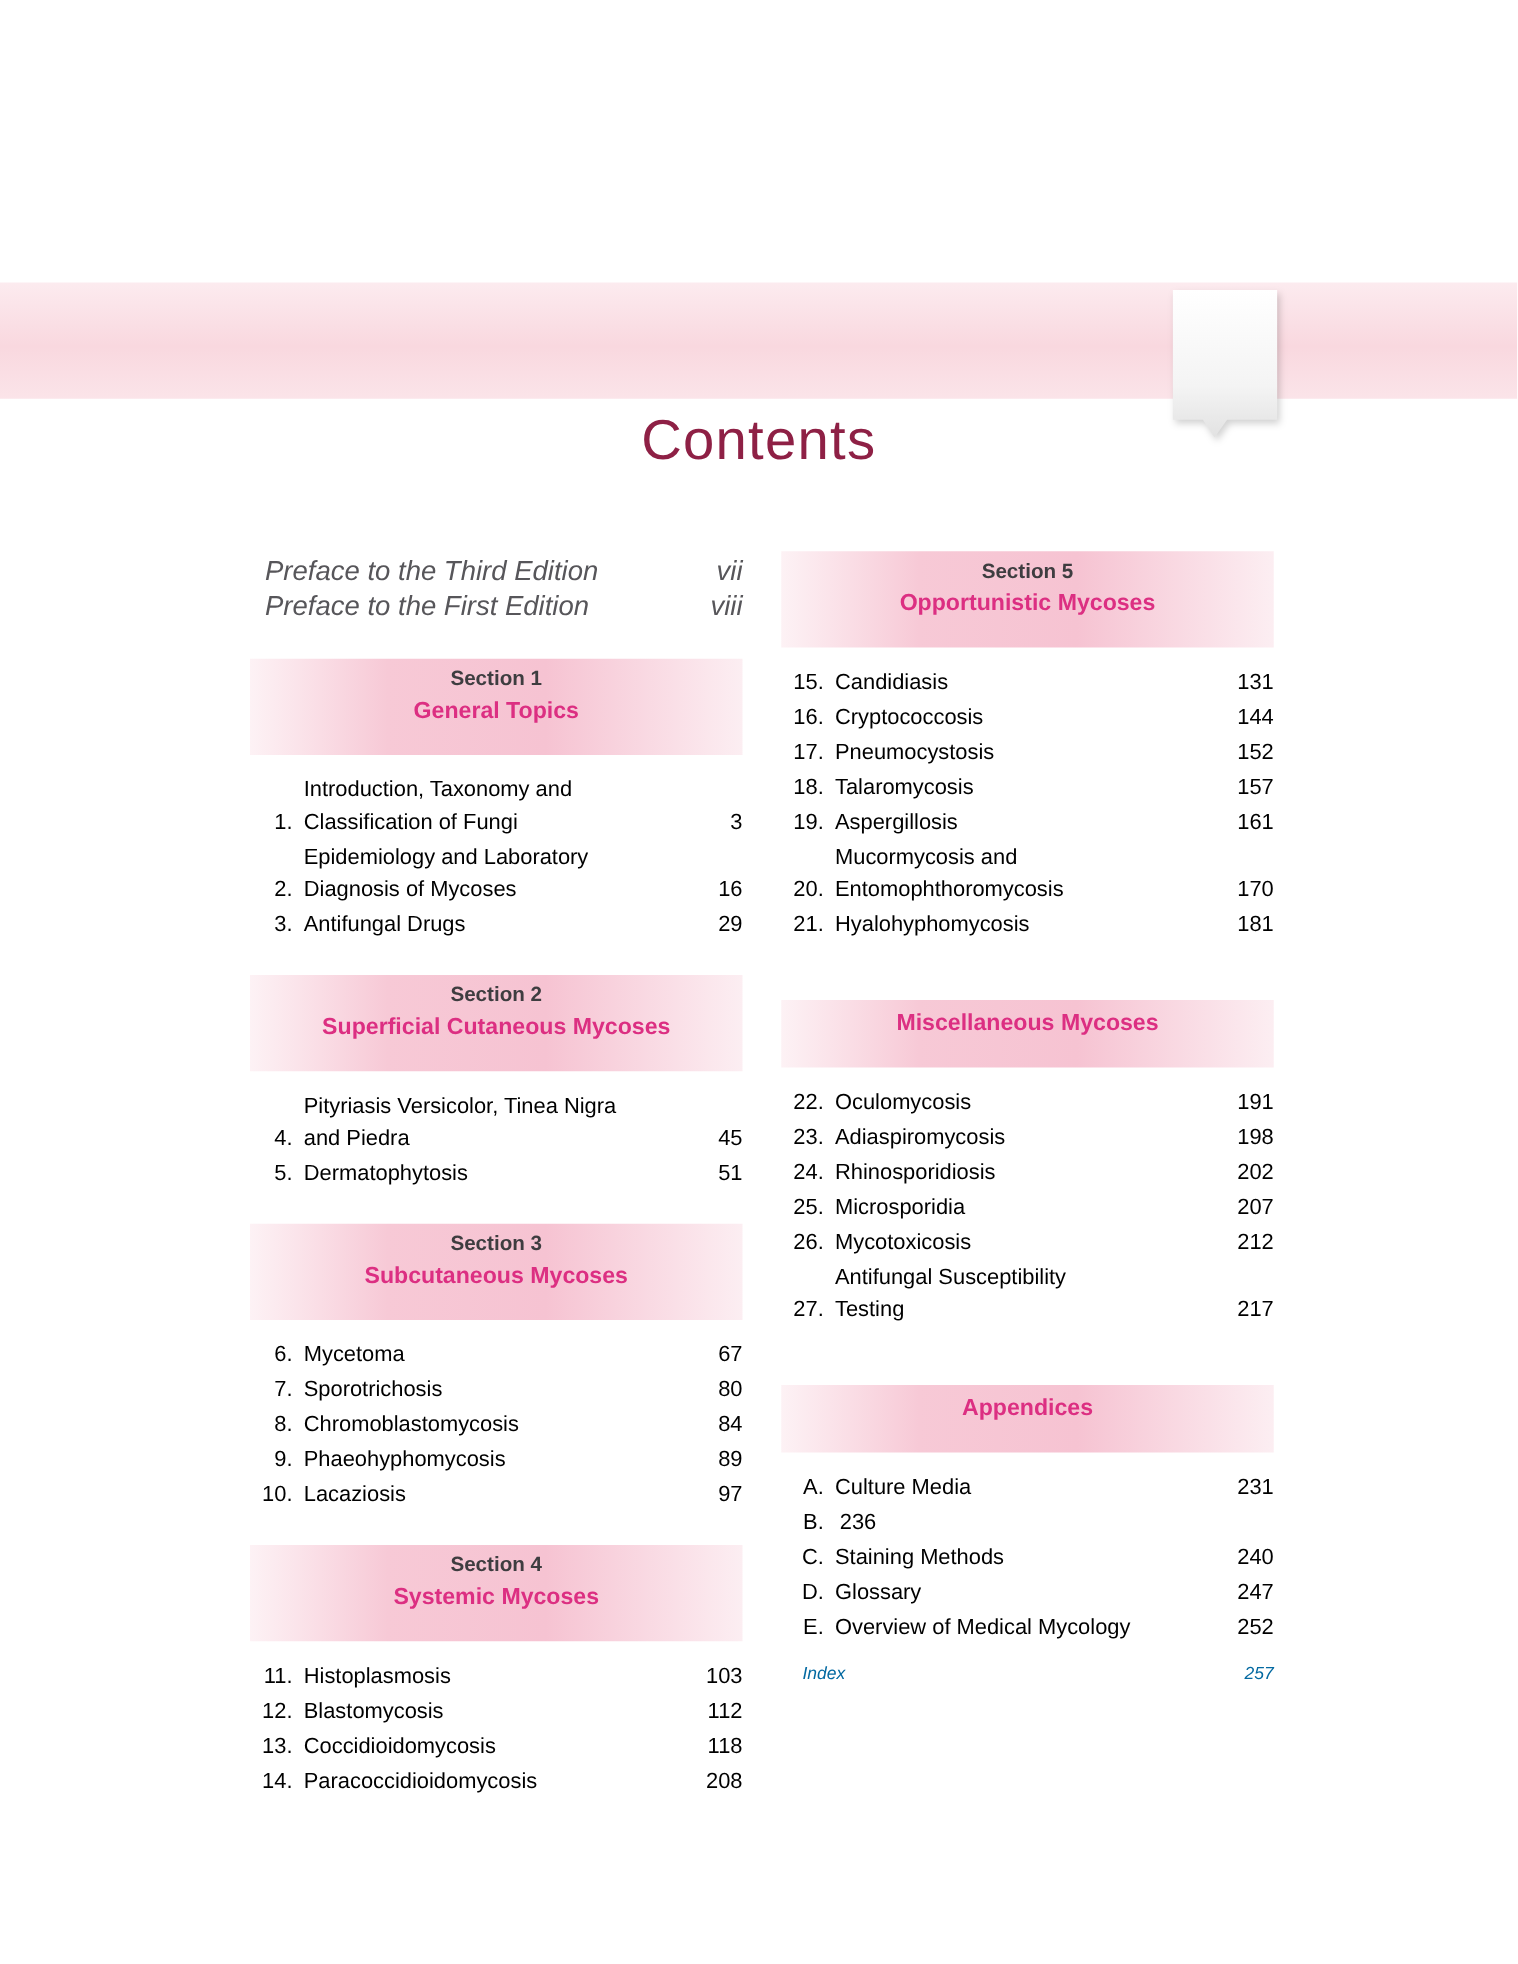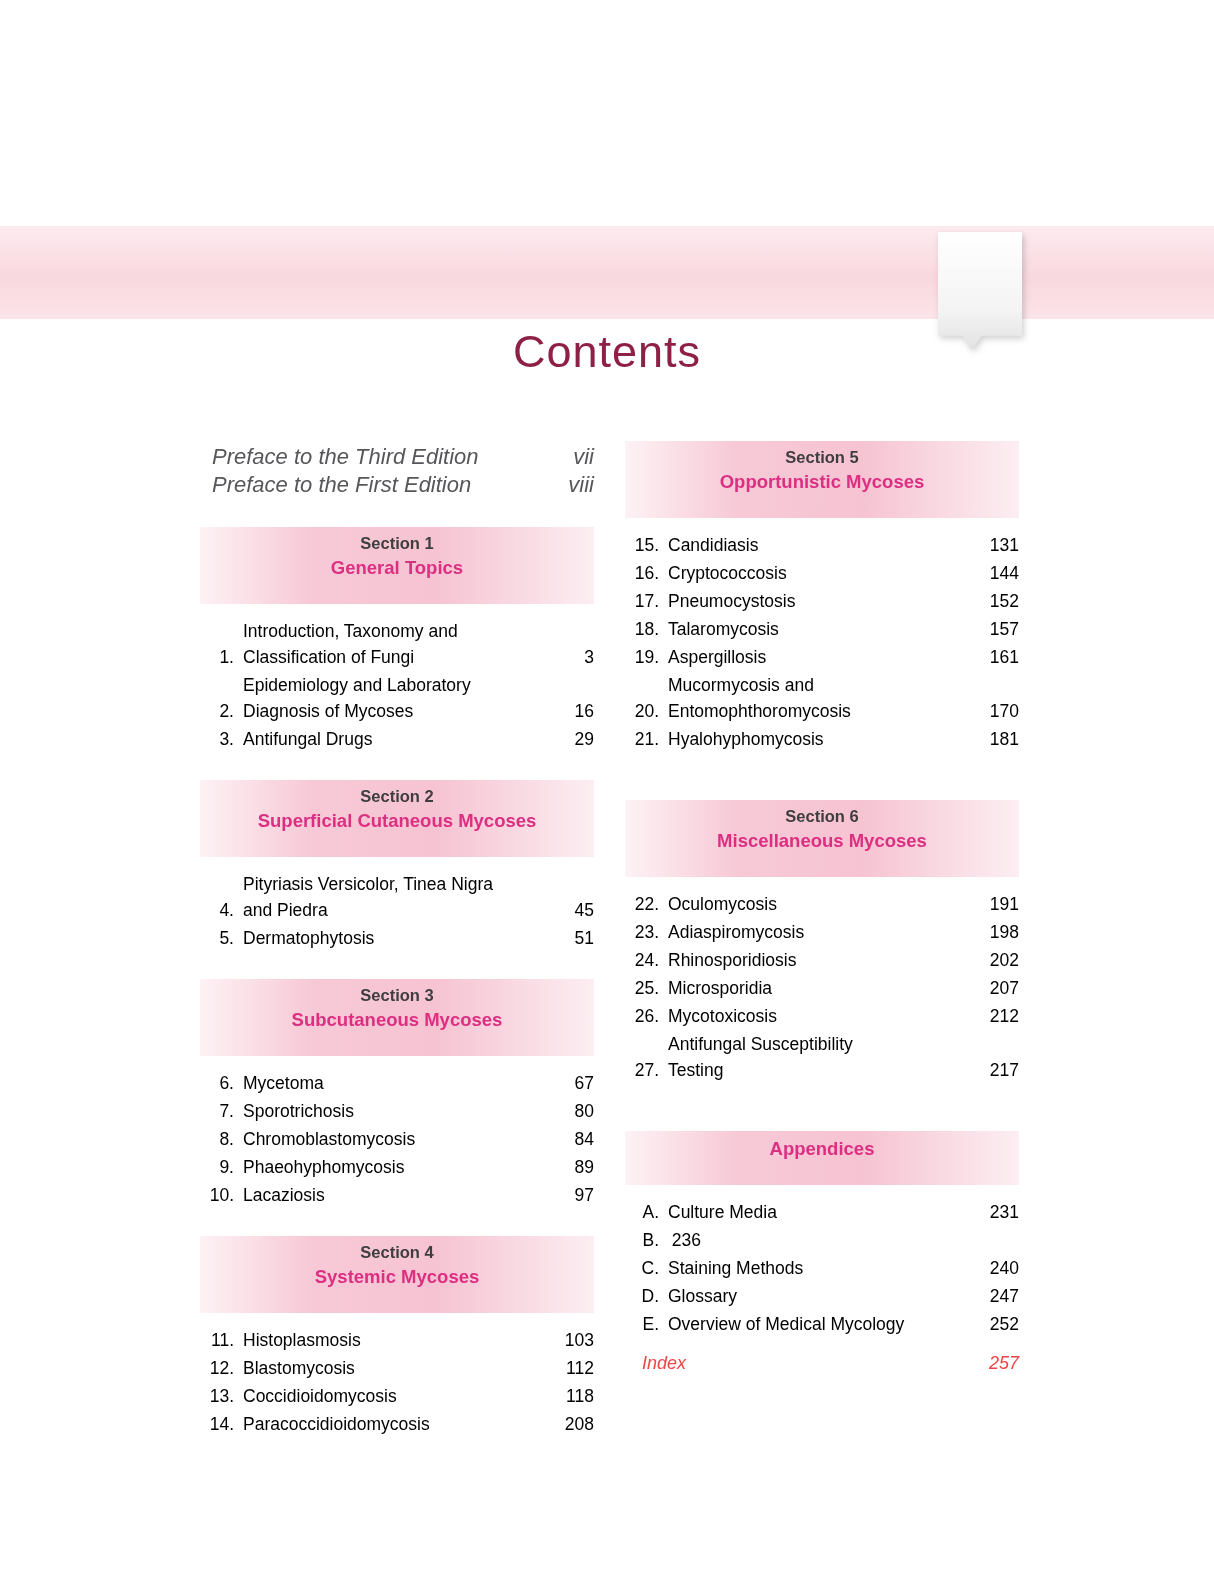--- a/index.html
+++ b/index.html
@@ -108,22 +108,22 @@
   }
   .toc-num { flex: none; width: 34px; text-align: right; }
   .toc-label { flex: 1; margin-left: 9px; white-space: pre-line; }
   .toc-page { flex: none; min-width: 42px; text-align: right; align-self: flex-end; }
 
   .index-row {
     display: flex;
     margin-top: 16px;
     padding-left: 17px;
     font-style: italic;
-    font-size: 18px;
-    color: #ef4444;
+    font-size: 14px;
+    color: #0369a1;
   }
   .index-label { flex: 1; }
   .index-page { flex: none; min-width: 42px; text-align: right; }
 </style>
 </head>
 <body>
 
 <div class="page" data-name="contents-page">
 
   <div class="band" data-name="header-band">
@@ -295,21 +295,20 @@
             </div>
             <div class="toc-row" data-name="toc-entry">
               <span class="toc-num" data-name="entry-number">21.</span>
               <span class="toc-label" data-name="entry-title">Hyalohyphomycosis</span>
               <span class="toc-page" data-name="entry-page-number">181</span>
             </div>
           </div>
         </section>
         <section class="section" data-name="section-block-6">
           <div class="banner" data-name="section-banner">
-            <div class="banner-heading" data-name="section-heading">Section 6</div>
             <div class="banner-title" data-name="section-title">Miscellaneous Mycoses</div>
           </div>
           <div class="items" data-name="section-items">
             <div class="toc-row" data-name="toc-entry">
               <span class="toc-num" data-name="entry-number">22.</span>
               <span class="toc-label" data-name="entry-title">Oculomycosis</span>
               <span class="toc-page" data-name="entry-page-number">191</span>
             </div>
             <div class="toc-row" data-name="toc-entry">
               <span class="toc-num" data-name="entry-number">23.</span>

